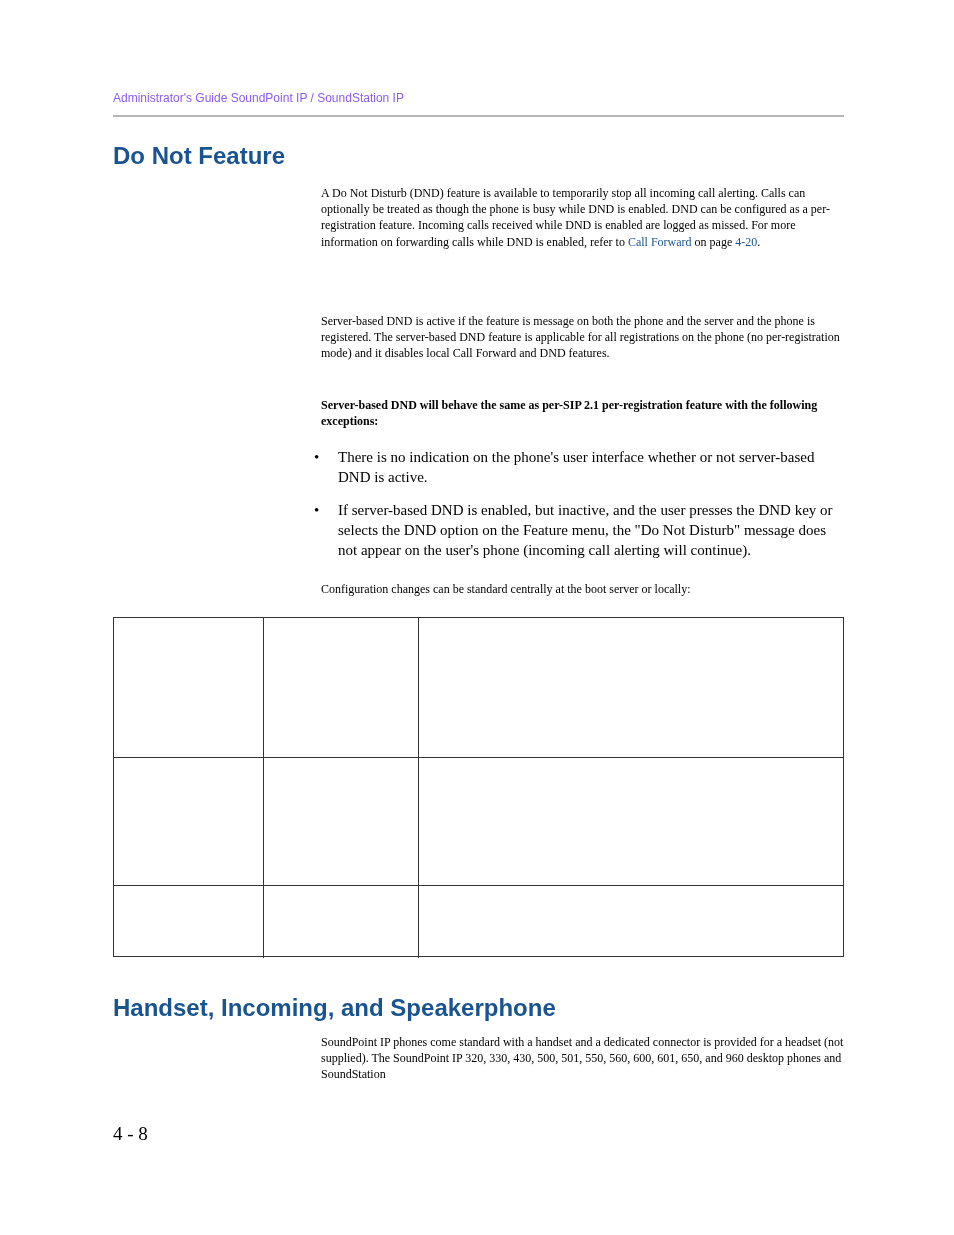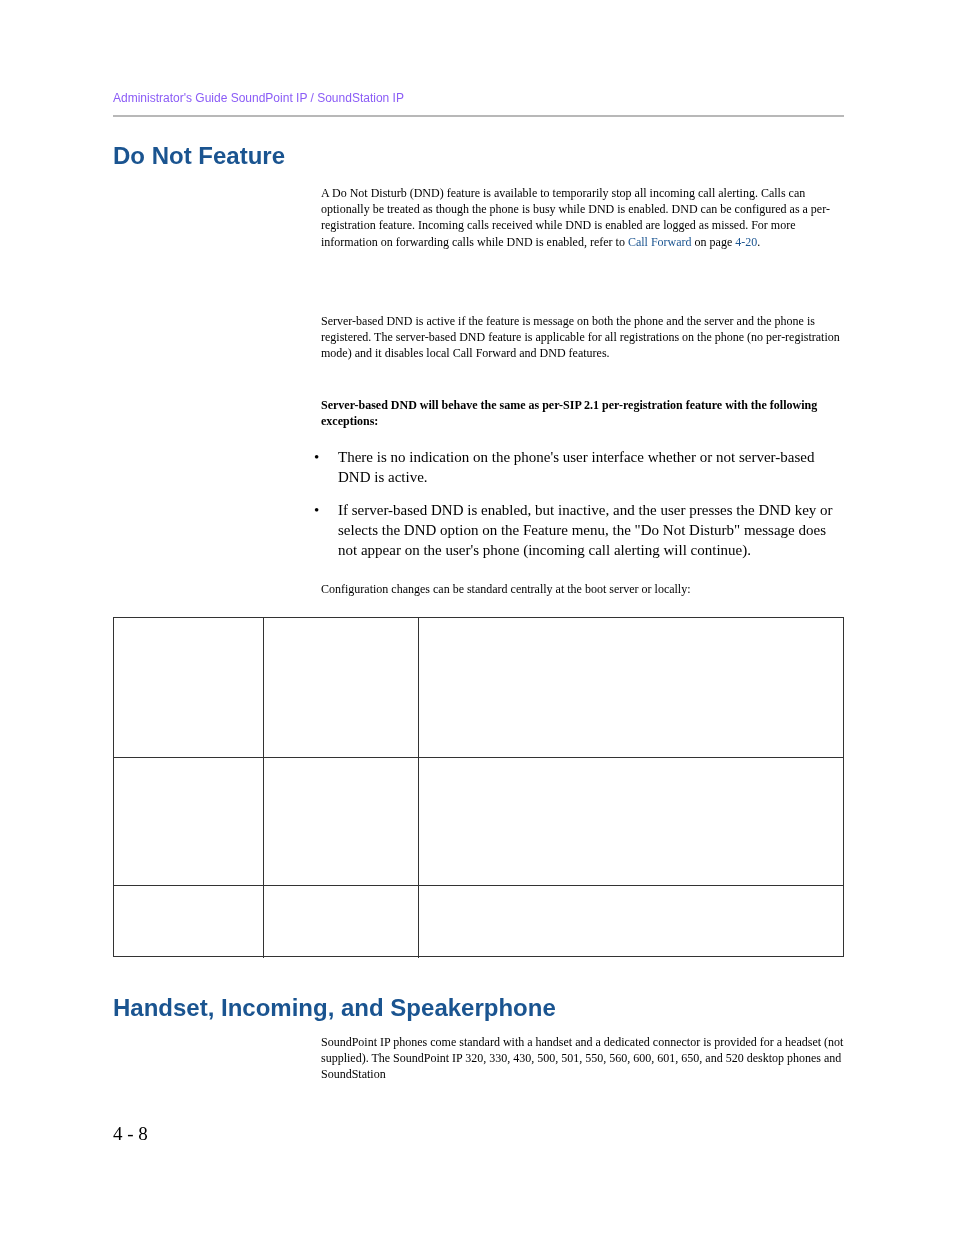--- a/index.html
+++ b/index.html
@@ -141,17 +141,17 @@
   </div>
   <div class="row r3">
     <div class="cell col1"></div>
     <div class="cell col2"></div>
     <div class="cell col3"></div>
   </div>
 </div>
 
 <h2 class="section-heading h2">Handset, Incoming, and Speakerphone</h2>
 
-<div class="body-text para5">SoundPoint IP phones come standard with a handset and a dedicated connector is provided for a headset (not supplied). The SoundPoint IP 320, 330, 430, 500, 501, 550, 560, 600, 601, 650, and 520 desktop phones and SoundStation</div>
+<div class="body-text para5">SoundPoint IP phones come standard with a handset and a dedicated connector is provided for a headset (not supplied). The SoundPoint IP 320, 330, 430, 500, 501, 550, 560, 600, 601, 650, and 960 desktop phones and SoundStation</div>
 
 <div class="page-footer">
   <span>4 - 8</span>
 </div>
 
 </body></html>

